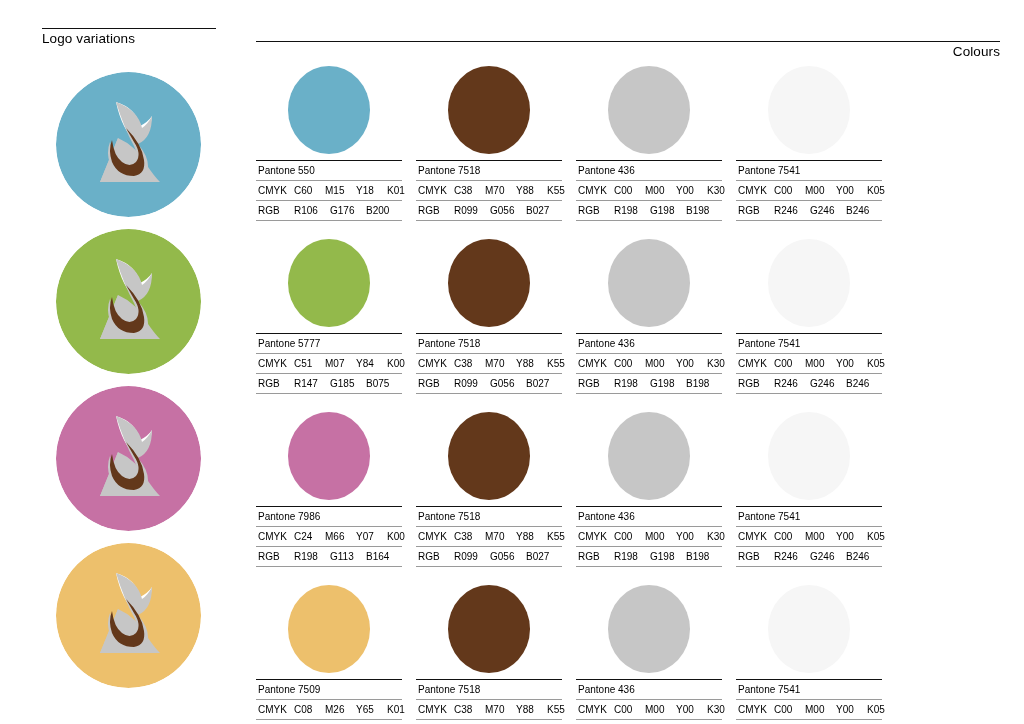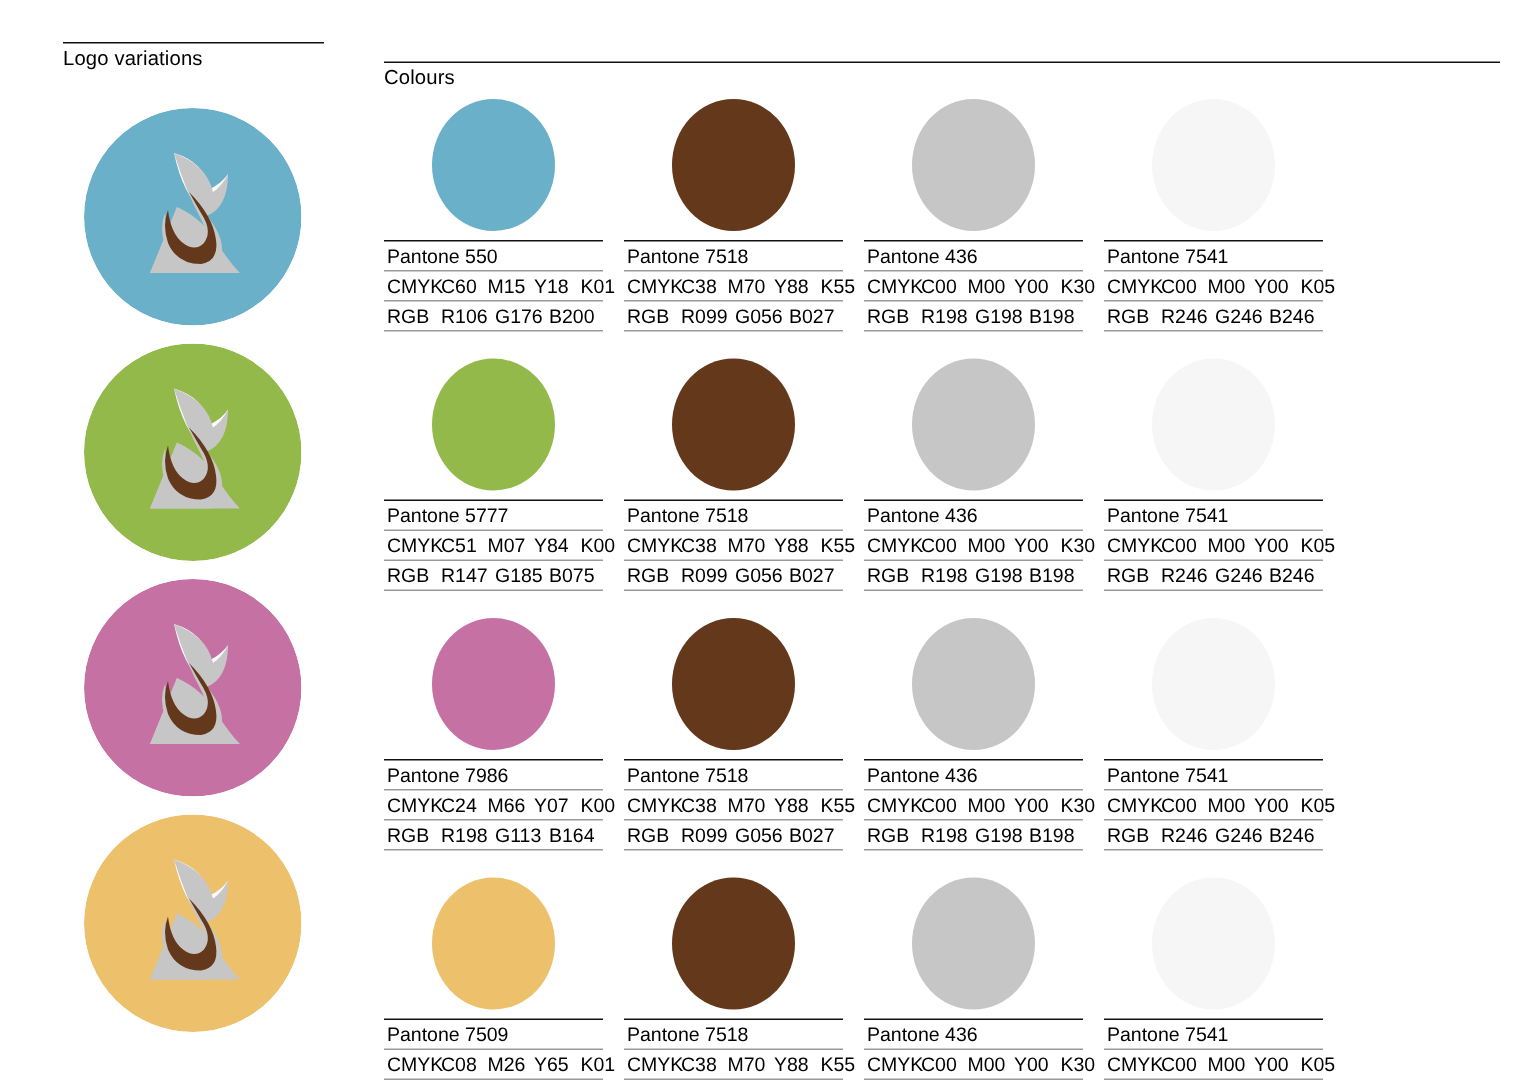--- a/index.html
+++ b/index.html
@@ -19,21 +19,21 @@
   
   .section-header {
     position: absolute;
     border-top: 1.5px solid #111;
     padding-top: 2px;
     font-size: 13.5px;
     line-height: 16px;
     letter-spacing: 0.1px;
   }
   #logo-section-header { left: 42px; top: 28px; width: 174px; }
-  #colour-section-header { left: 256px; top: 41px; width: 744px; }
+  #colour-section-header { left: 256px; top: 41px; width: 744px; text-align: right; }
 
   
   .logo-column {
     position: absolute;
     left: 42px;
     top: 72px;
     width: 200px;
   }
   .logo-badge {
     width: 145px;
@@ -71,21 +71,21 @@
   .swatch {
     width: 82px;
     height: 88px;
     border-radius: 50%;
   }
   .specs {
     border-top: 1.6px solid #111;
     margin-top: 4px;
   }
   .spec-line {
-    font-size: 13px;
+    font-size: 10px;
     line-height: 13px;
     padding: 3px 1px 3px 2px;
     border-bottom: 0.8px solid #9a9a9a;
     white-space: nowrap;
     display: flex;
   }
   .spec-line:last-child { border-bottom: 0.8px solid #9a9a9a; }
   .spec-pantone { display: block; }
   .spec-key {
     display: inline-block;

